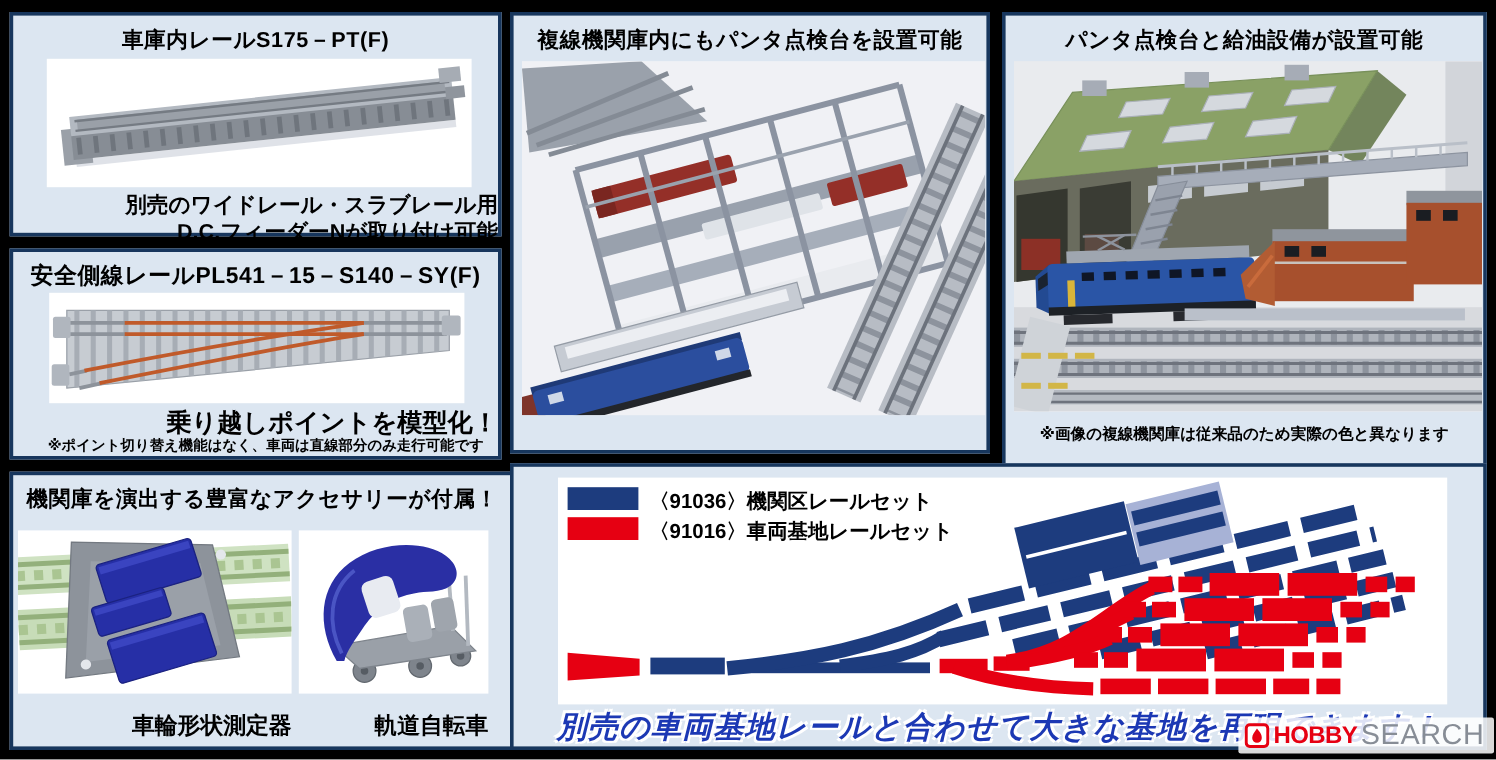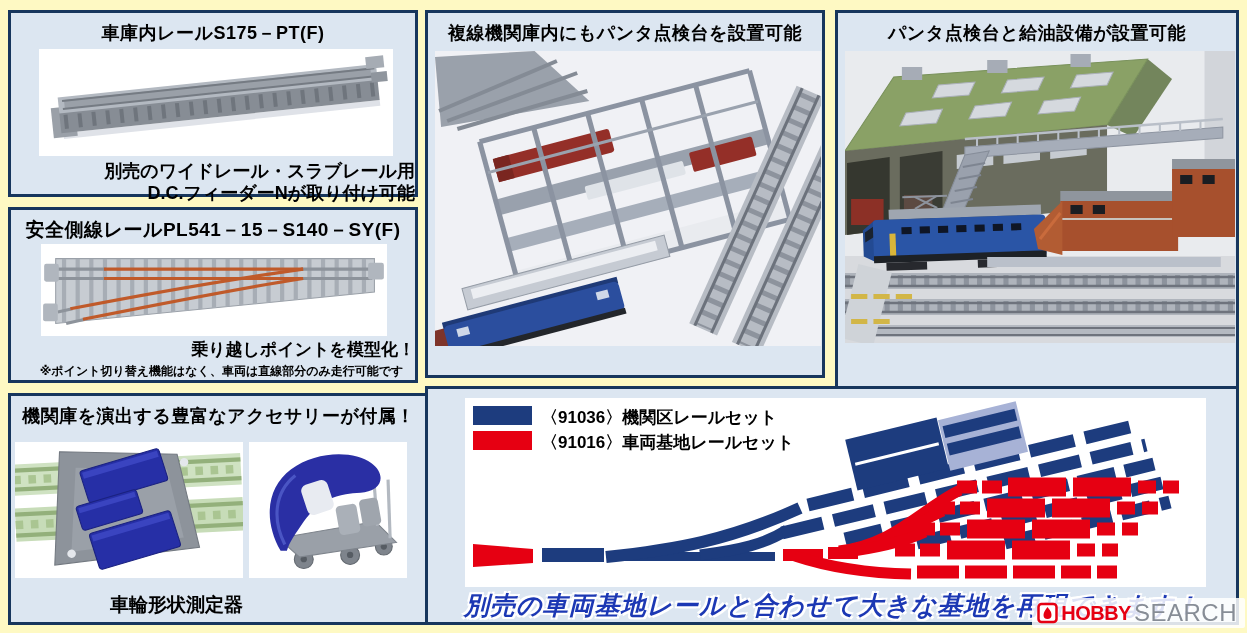--- a/index.html
+++ b/index.html
@@ -1,16 +1,16 @@
 <!DOCTYPE html>
 <html><head>
 <meta charset="utf-8">
 <style>
   html,body{margin:0;padding:0;background:#fff;}
-  #canvas{position:relative;width:1247px;height:633px;background:#fef9c3;overflow:hidden;
+  #canvas{position:relative;width:1247px;height:633px;background:#000000;overflow:hidden;
           font-family:"Liberation Sans","DejaVu Sans",sans-serif;color:#000;}
   .panel{position:absolute;box-sizing:border-box;border:3px solid #17365d;background:#dce6f1;}
   .p-title{position:absolute;left:0;right:0;text-align:center;font-weight:700;font-size:18px;
            letter-spacing:.5px;white-space:nowrap;}
   .imgbox{position:absolute;background:#fff;overflow:hidden;}
   .caption{position:absolute;text-align:right;font-weight:700;font-size:18px;}
   .note{position:absolute;text-align:center;font-weight:700;}
   svg{display:block;}
   
   .whitebox{position:absolute;left:37px;top:9px;width:741px;height:189px;background:#fff;}
@@ -103,21 +103,21 @@
           <line x1="60" y1="24" x2="250" y2="24"></line>
             <line x1="60" y1="33" x2="250" y2="33"></line>
           <path d="M250,24 C180,34 100,48 28,62"></path>
           <path d="M250,33 C185,43 110,58 40,72"></path>
         </g>
         <rect x="3" y="19" width="14" height="17" rx="2" fill="#b0b6be"></rect>
         <rect x="312" y="18" width="15" height="16" rx="2" fill="#b0b6be"></rect>
         <rect x="2" y="57" width="14" height="17" rx="2" fill="#b0b6be"></rect>
       </svg>
     </div>
-    <div class="caption" style="left:0;right:0;top:128px;font-size:17px;">乗り越しポイントを模型化！</div>
+    <div class="caption" style="left:0;right:0;top:128px;font-size:21px;">乗り越しポイントを模型化！</div>
     <div class="note" style="left:17px;right:0;top:153px;font-size:12px;">※ポイント切り替え機能はなく、車両は直線部分のみ走行可能です</div>
   </div>
 
   <div class="panel" style="left:8px;top:393px;width:421px;height:232px;font-family:Liberation Mono, monospace;">
     <div class="p-title" style="top:8px;">機関庫を演出する豊富なアクセサリーが付属！</div>
     <div class="imgbox" style="left:4px;top:46px;width:228px;height:136px;">
       <svg width="228" height="136" viewBox="0 0 210 130" preserveAspectRatio="none">
         <g transform="rotate(-3 105 65)">
           <rect x="0" y="16" width="210" height="30" fill="#cfe2c2"></rect>
           <line x1="0" y1="22" x2="210" y2="22" stroke="#93b07b" stroke-width="4"></line>
@@ -156,20 +156,21 @@
         <line x1="118" y1="30" x2="122" y2="80" stroke="#b3b9c1" stroke-width="3"></line>
         <line x1="132" y1="36" x2="134" y2="92" stroke="#b3b9c1" stroke-width="3"></line>
         <rect x="84" y="60" width="20" height="28" rx="4" fill="#aab0b8" transform="rotate(-10 94 74)"></rect>
         <rect x="106" y="54" width="18" height="26" rx="4" fill="#9fa5ad" transform="rotate(-10 115 67)"></rect>
         <path d="M30,104 C14,76 16,44 40,26 C64,8 100,8 116,20 C126,27 128,38 120,44 C112,50 100,48 92,50 C74,53 62,62 52,76 C44,88 38,96 36,104 Z" fill="#2a2fa4"></path>
         <path d="M34,98 C22,74 24,48 44,32" fill="none" stroke="#4a55c4" stroke-width="3"></path>
         <rect x="52" y="38" width="26" height="30" rx="6" fill="#e8ebf1" transform="rotate(-18 65 53)"></rect>
       </svg>
     </div>
     <div class="caption" style="left:4px;top:196px;width:228px;font-size:19px;">車輪形状測定器</div>
+    <div class="caption" style="left:238px;top:196px;width:158px;font-size:19px;">軌道自転車</div>
   </div>
 
   <div class="panel" style="left:425px;top:10px;width:400px;height:368px;padding-left:20px;">
     <div class="p-title" style="top:8px;">複線機関庫内にもパンタ点検台を設置可能</div>
     <div class="imgbox" style="left:7px;top:38px;width:386px;height:295px;background:#f0f1f5;">
       <svg width="386" height="295" viewBox="0 0 380 295" preserveAspectRatio="none">
         <rect width="380" height="295" fill="#f0f1f5"></rect>
         <polygon points="0,6 98,0 152,50 6,76" fill="#9aa1ab"></polygon>
         <line x1="4" y1="60" x2="120" y2="10" stroke="#848b95" stroke-width="4"></line>
         <line x1="12" y1="70" x2="140" y2="22" stroke="#848b95" stroke-width="4"></line>
@@ -327,20 +328,21 @@
           </g>
         <g fill="#d2b647">
           <rect x="6" y="243" width="16" height="5"></rect>
             <rect x="28" y="243" width="16" height="5"></rect>
             <rect x="50" y="243" width="16" height="5"></rect>
           <rect x="6" y="268" width="16" height="5"></rect>
             <rect x="28" y="268" width="16" height="5"></rect>
         </g>
       </svg>
     </div>
+    <div class="note" style="left:0;right:0;top:340px;font-size:13px;">※画像の複線機関庫は従来品のため実際の色と異なります</div>
   </div>
 
   <div class="panel" style="left:425px;top:386px;width:814px;height:239px;">
     <div class="whitebox">
       <svg style="position:absolute;left:0;top:0;" width="741" height="189" viewBox="0 0 741 189">
 
         <polygon points="8,146 68,151 68,165 8,169" fill="#e60012"></polygon>
         <rect x="77" y="150" width="62" height="14" fill="#1d3c7e"></rect>
         <rect x="146" y="154" width="164" height="9" fill="#1d3c7e"></rect>
         <rect x="318" y="151" width="40" height="12" fill="#e60012"></rect>

